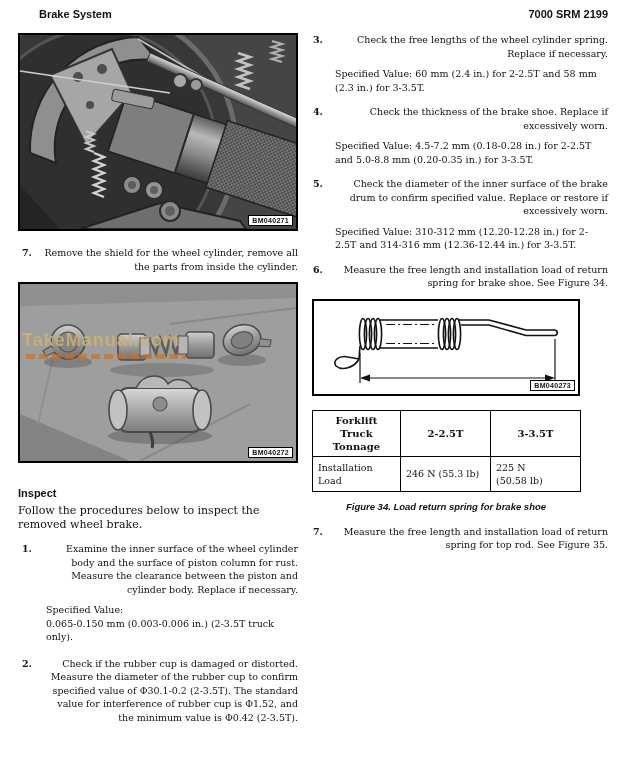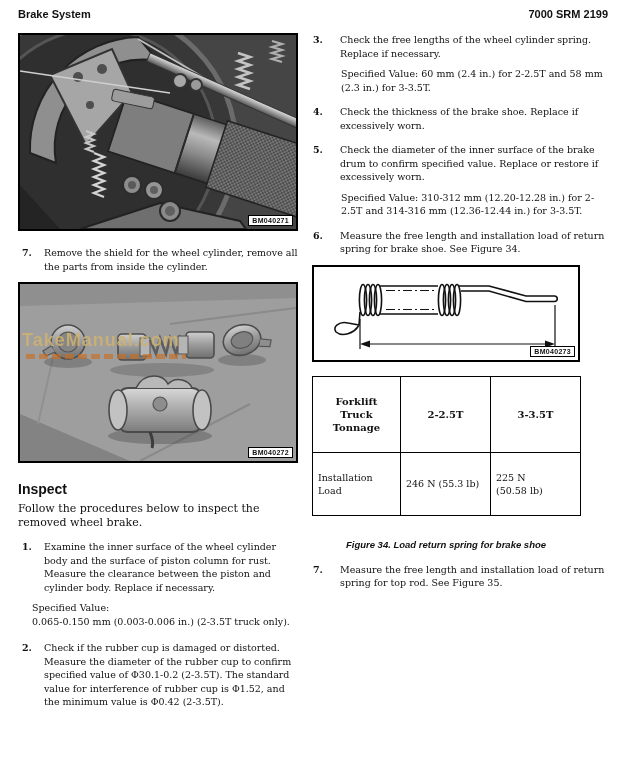--- a/index.html
+++ b/index.html
@@ -1,52 +1,52 @@
 <!DOCTYPE html>
 <html><head>
 <meta charset="utf-8">
 <style>
   * { margin:0; padding:0; box-sizing:border-box; }
   html,body { width:625px; height:760px; background:#ffffff; overflow:hidden; }
   body { font-family:"DejaVu Serif", serif; color:#111; }
   .page { position:relative; width:625px; height:760px; padding:8px 17px 0 18px; }
 
   .hdr { display:flex; justify-content:space-between; align-items:flex-start; }
-  .hdr .t { font-family:"Liberation Sans", sans-serif; font-weight:bold; font-size:11px; }
+  .hdr .t { font-family:"Liberation Sans", sans-serif; font-weight:bold; font-size:11px;margin-left:21px; }
 
   .cols { display:flex; gap:14px; margin-top:13px; }
   .col-l { width:280px; flex:0 0 280px; }
   .col-r { width:296px; flex:0 0 296px; }
 
   .photo { position:relative; border:2px solid #000; background:#444; overflow:hidden; }
   .photo svg { display:block; }
   .plate { position:absolute; right:3px; bottom:3px; background:#fff; border:1px solid #000;
            font-family:"Liberation Sans", sans-serif; font-weight:bold; font-size:7px;
            line-height:9px; padding:0 3px; letter-spacing:0.3px; color:#111; }
 
   .li { display:flex; font-size:9.5px; line-height:13.5px; }
   .li .num { font-weight:bold; flex:0 0 26px; padding-left:4px; }
   .col-r .li .num { flex:0 0 28px; padding-left:1px; }
-  .li .bd { flex:1; }
-  .spec { font-size:9.5px; line-height:13.5px; margin-left:14px; margin-top:7px; white-space:pre-line; }
-  .col-r .spec { margin-left:29px; }
-
-  .h2 { font-family:"Liberation Sans", sans-serif; font-weight:bold; font-size:14px; margin-top:18px; }
+  .li .bd { flex:1;text-align:right; }
+  .spec { font-size:9.5px; line-height:13.5px; margin-left:28px; margin-top:7px; white-space:pre-line; }
+  .col-r .spec { margin-left:23px; }
+
+  .h2 { font-family:"Liberation Sans", sans-serif; font-weight:bold; font-size:11px; margin-top:24px; }
   .intro { font-size:11px; line-height:13.5px; margin-top:5px; }
 
   .figbox { position:relative; width:268px; height:97px; border:2px solid #000; margin-top:9px; background:#fff; }
 
   table.spec-tbl { border-collapse:collapse; width:268px; margin-top:14px; table-layout:fixed; }
   table.spec-tbl th, table.spec-tbl td { border:1.6px solid #000; font-size:9.5px; line-height:13px;
-        padding:18px 5px; vertical-align:middle; white-space:pre-line; }
+        padding:3px 5px; vertical-align:middle; white-space:pre-line; }
   table.spec-tbl th { font-weight:bold; text-align:center; font-size:10px; height:34px; }
   table.spec-tbl td { text-align:left; height:35px; }
   .cw0 { width:88px; } .cw1 { width:90px; } .cw2 { width:90px; }
 
-  .caption { width:268px; text-align:center; margin-top:23px;
+  .caption { width:268px; text-align:center; margin-top:9px;
              font-family:"Liberation Sans", sans-serif; font-weight:bold; font-style:italic; font-size:9.5px; } .mt9 { margin-top:9px; } .mt11 { margin-top:11px; }
   .mt13 { margin-top:13px; } .mt15 { margin-top:15px; }
 
   .wm { position:absolute; left:0; top:46px; width:100%; text-align:left; pointer-events:none; }
   .wm .wm-main { font-family:"Liberation Sans", sans-serif; font-weight:bold; font-size:18px;
                  color:rgba(206,178,112,0.85); letter-spacing:1px; padding-left:2px; }
   .wm .wm-sub { margin:3px 0 0 6px; width:160px; height:5px; opacity:0.65;
                 background:repeating-linear-gradient(90deg,#c96f20 0 9px, rgba(0,0,0,0) 9px 13px); }
 </style>
 </head>
@@ -211,20 +211,21 @@
       <div class="li">
         <span class="num">3.</span>
         <span class="bd">Check the free lengths of the wheel cylinder spring. Replace if necessary.</span>
       </div>
       <div class="spec">Specified Value: 60 mm (2.4 in.) for 2-2.5T and 58 mm (2.3 in.) for 3-3.5T.</div>
 
       <div class="li mt11">
         <span class="num">4.</span>
         <span class="bd">Check the thickness of the brake shoe. Replace if excessively worn.</span>
       </div>
+      <div class="spec">Specified Value: 4.5-7.2 mm (0.18-0.28 in.) for 2-2.5T and 5.0-8.8 mm (0.20-0.35 in.) for 3-3.5T.</div>
 
       <div class="li mt11">
         <span class="num">5.</span>
         <span class="bd">Check the diameter of the inner surface of the brake drum to confirm specified value. Replace or restore if excessively worn.</span>
       </div>
       <div class="spec">Specified Value: 310-312 mm (12.20-12.28 in.) for 2-2.5T and 314-316 mm (12.36-12.44 in.) for 3-3.5T.</div>
 
       <div class="li mt11">
         <span class="num">6.</span>
         <span class="bd">Measure the free length and installation load of return spring for brake shoe. See Figure 34.</span>

